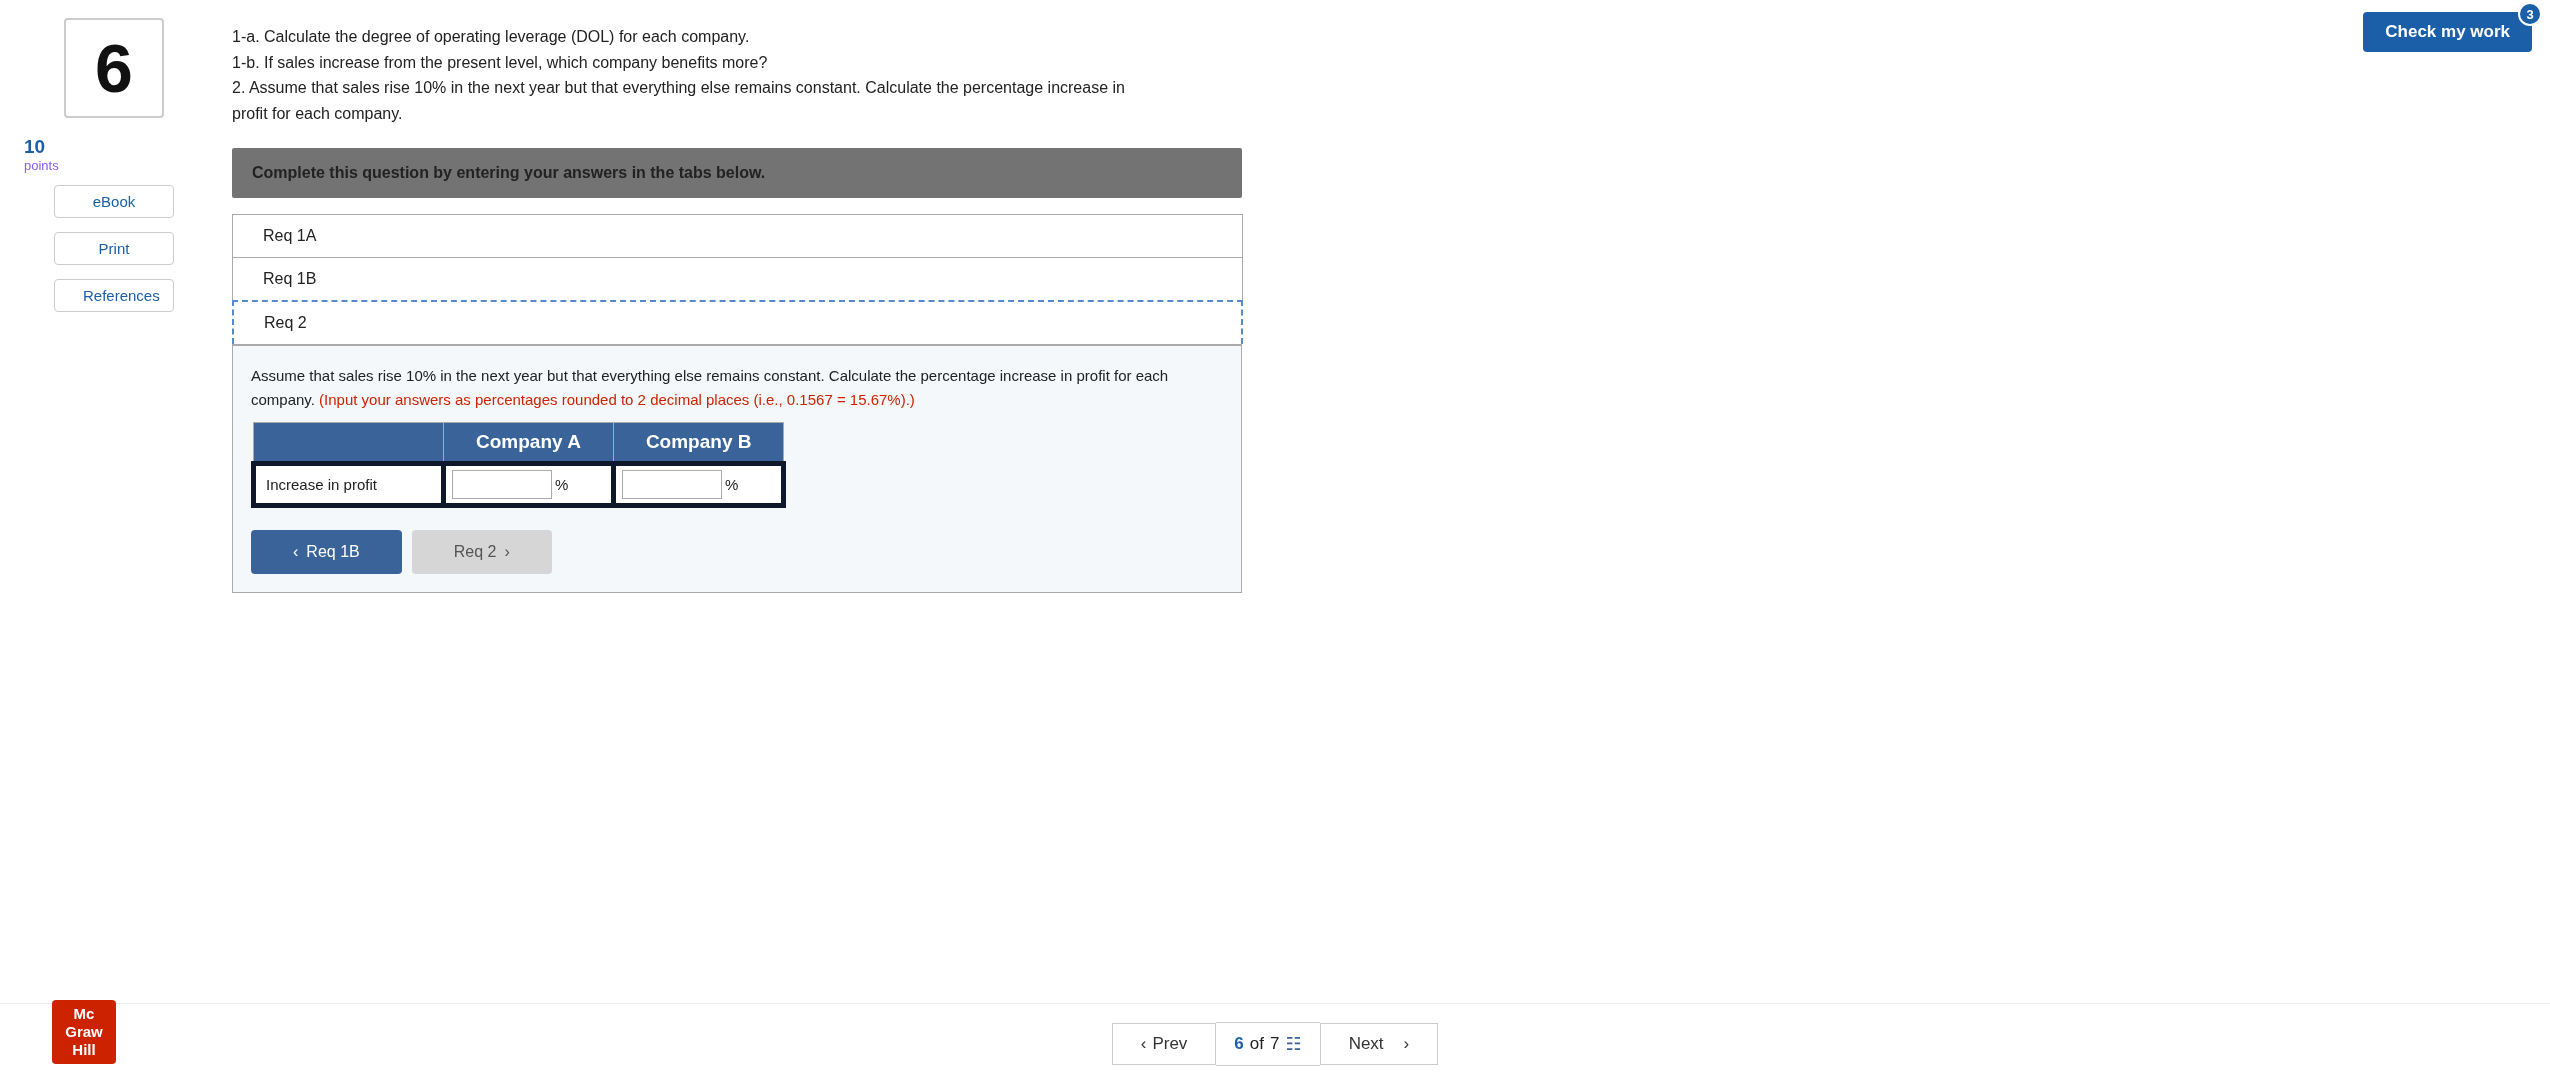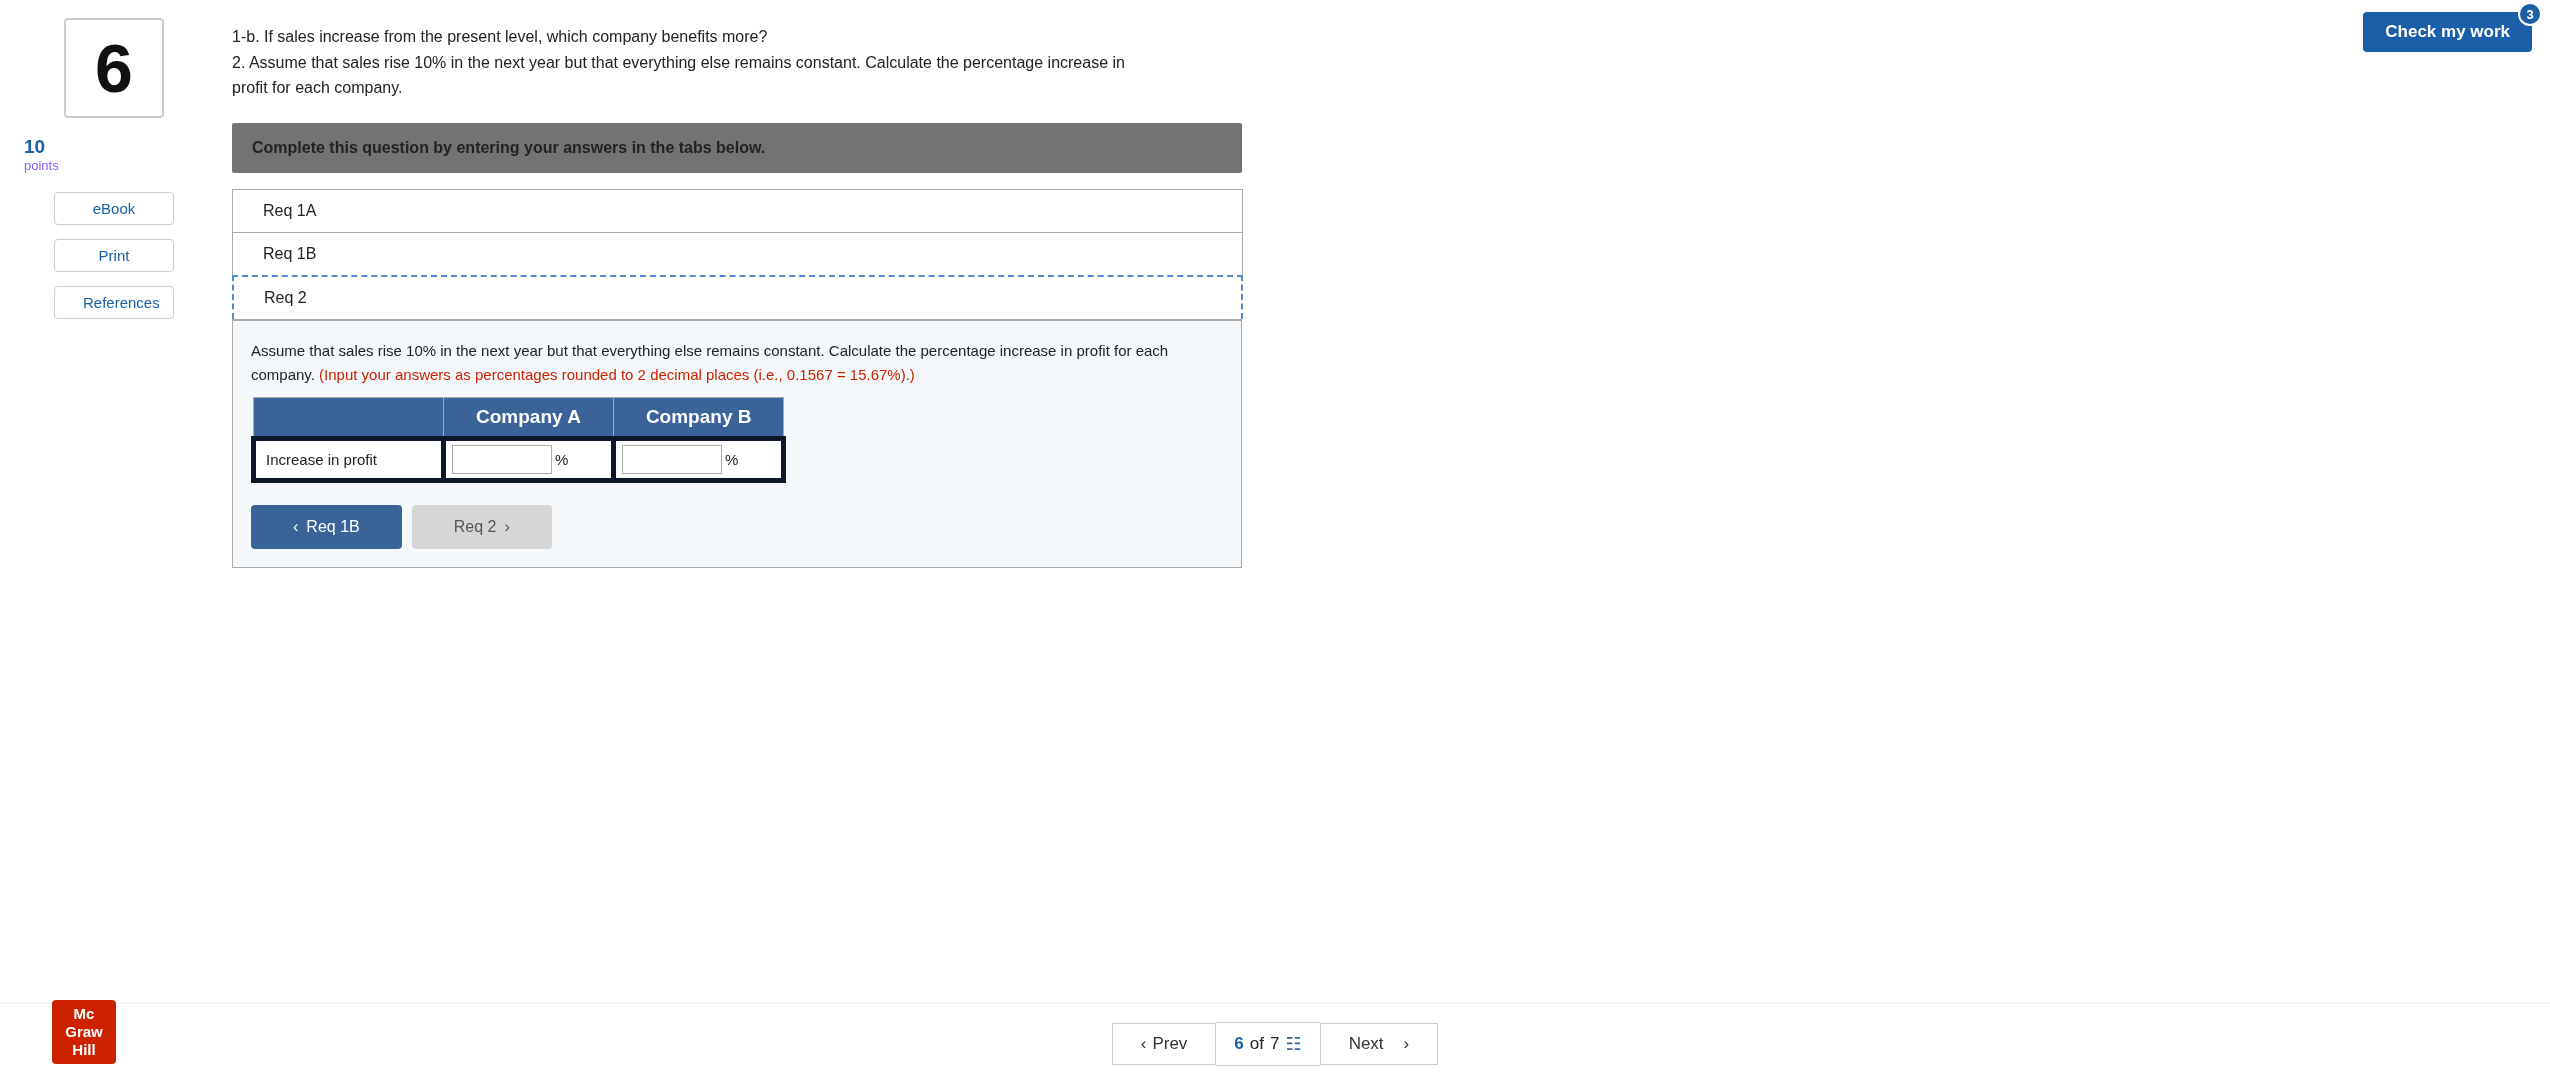--- a/index.html
+++ b/index.html
@@ -74,21 +74,21 @@
       display: flex;
       align-items: center;
       justify-content: center;
       font-size: 68px;
       font-weight: bold;
       color: #111;
       margin-bottom: 18px;
     }
     .points-section {
       text-align: left;
-      margin-bottom: 19px;
+      margin-bottom: 12px;
       align-self: flex-start;
     }
     .points-number {
       color: #1a5fa8;
       font-size: 19px;
       font-weight: bold;
     }
     .points-label {
       font-size: 13px;
       color: #8b5cf6;
@@ -357,20 +357,21 @@
       <div class="sidebar-buttons">
         <button class="sidebar-btn">eBook</button>
         <button class="sidebar-btn">Print</button>
         <button class="sidebar-btn">References</button>
       </div>
     </div>
 
     <div class="right-content">
 
       <div class="question-text">
+        <div>1-a. Calculate the degree of operating leverage (DOL) for each company.</div>
         <div>1-b. If sales increase from the present level, which company benefits more?</div>
         <div>2. Assume that sales rise 10% in the next year but that everything else remains constant. Calculate the percentage increase in profit for each company.</div>
       </div>
 
       <div class="complete-box">
         <span>Complete this question by entering your answers in the tabs below.</span>
       </div>
 
       <div class="tabs-container">
         <div class="tab">

